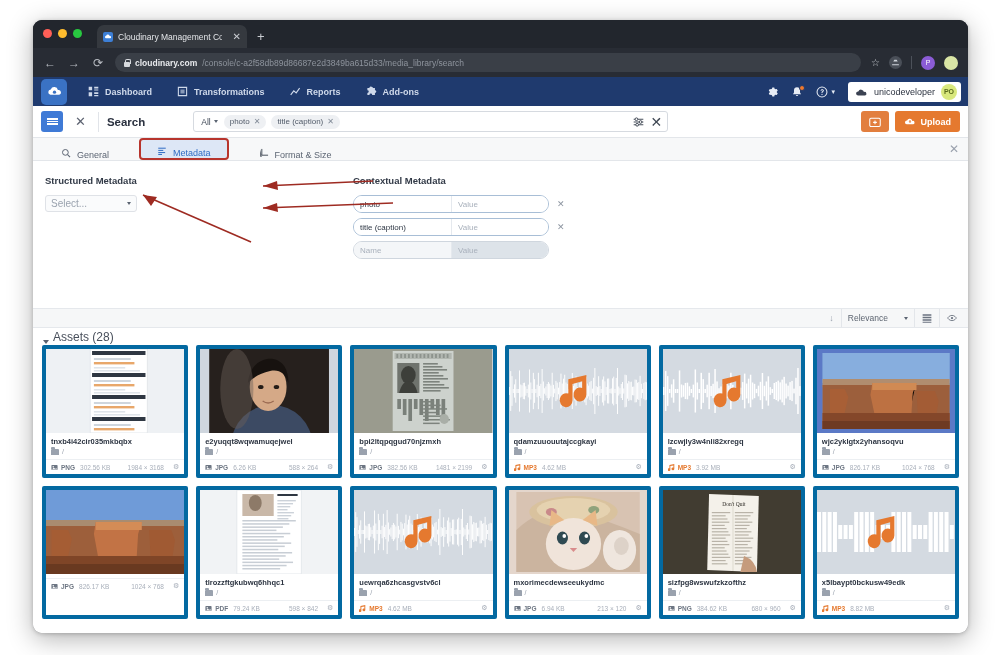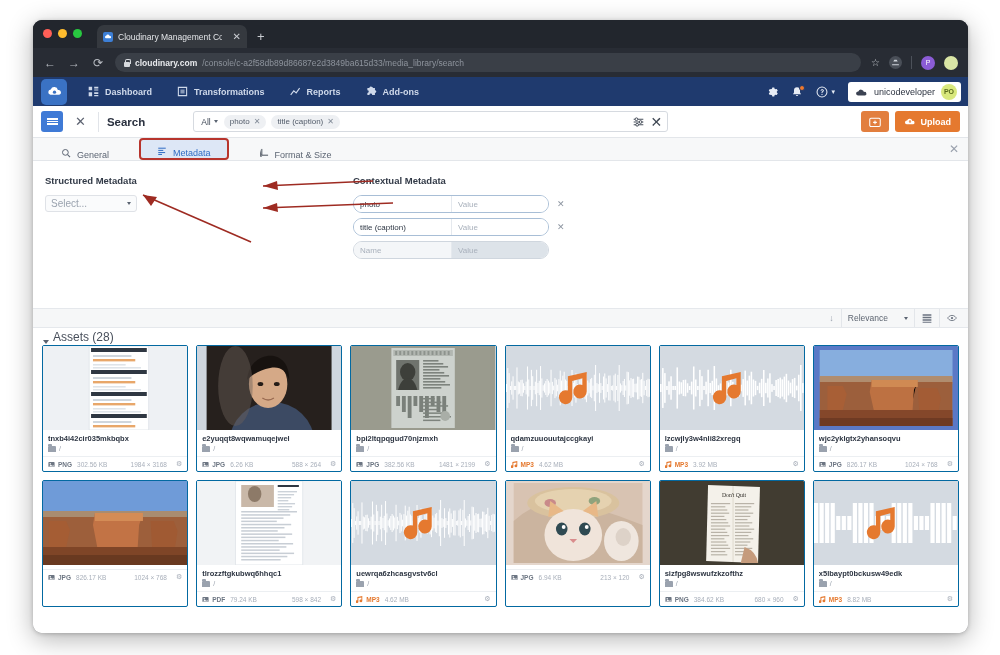--- a/index.html
+++ b/index.html
@@ -360,21 +360,21 @@
     padding: 0 9px;
     background: #fff;
   }
   .grid {
     display: grid;
     grid-template-columns: repeat(6, 1fr);
     gap: 8px;
   }
   .card {
     background: #fff;
-    border: 1px solid #0369a1;
+    border: 4px solid #0369a1;
     border-radius: 2px;
     overflow: hidden;
     cursor: pointer;
     display: flex; flex-direction: column;
   }
   .thumb {
     height: 84px; background: #d5dbe2;
     display: flex; align-items: center; justify-content: center;
     overflow: hidden; position: relative;
   }
@@ -1389,20 +1389,27 @@
       <path d="M96 36 94 20 80 30z" fill="#e8b887"></path>
       <ellipse cx="58" cy="48" rx="6" ry="6.5" fill="#2f4a52"></ellipse>
       <ellipse cx="82" cy="48" rx="6" ry="6.5" fill="#2f4a52"></ellipse>
       <circle cx="60" cy="46" r="2" fill="#fff"></circle>
                   <circle cx="84" cy="46" r="2" fill="#fff"></circle>
       <path d="M66 58h8l-4 4z" fill="#d98c8c"></path>
       <ellipse cx="120" cy="60" rx="18" ry="20" fill="#efe6de"></ellipse>
       <ellipse cx="122" cy="56" rx="8" ry="9" fill="#ddd2c8"></ellipse>
     </svg>
               </div>
+    <div class="card-body">
+      <div class="card-title">mxorimecdewseeukydmc</div>
+      <div class="card-folder">
+        <span class="folder-ico"></span>
+        <span>/</span>
+      </div>
+    </div>
     <div class="card-meta">
       <span class="fmt ">
         <span class="fi">
           <svg viewBox="0 0 10 10">
                       <rect x="0.6" y="1.4" width="8.8" height="7.2" rx="1" fill="#6d7683"></rect>
                       <circle cx="3.2" cy="4" r="1" fill="#fff"></circle>
                       <path d="M1.4 8 4 5l2 2 1.4-1.2 1.2 2.2z" fill="#fff"></path>
                     </svg>
         </span>
         <span>JPG</span>

